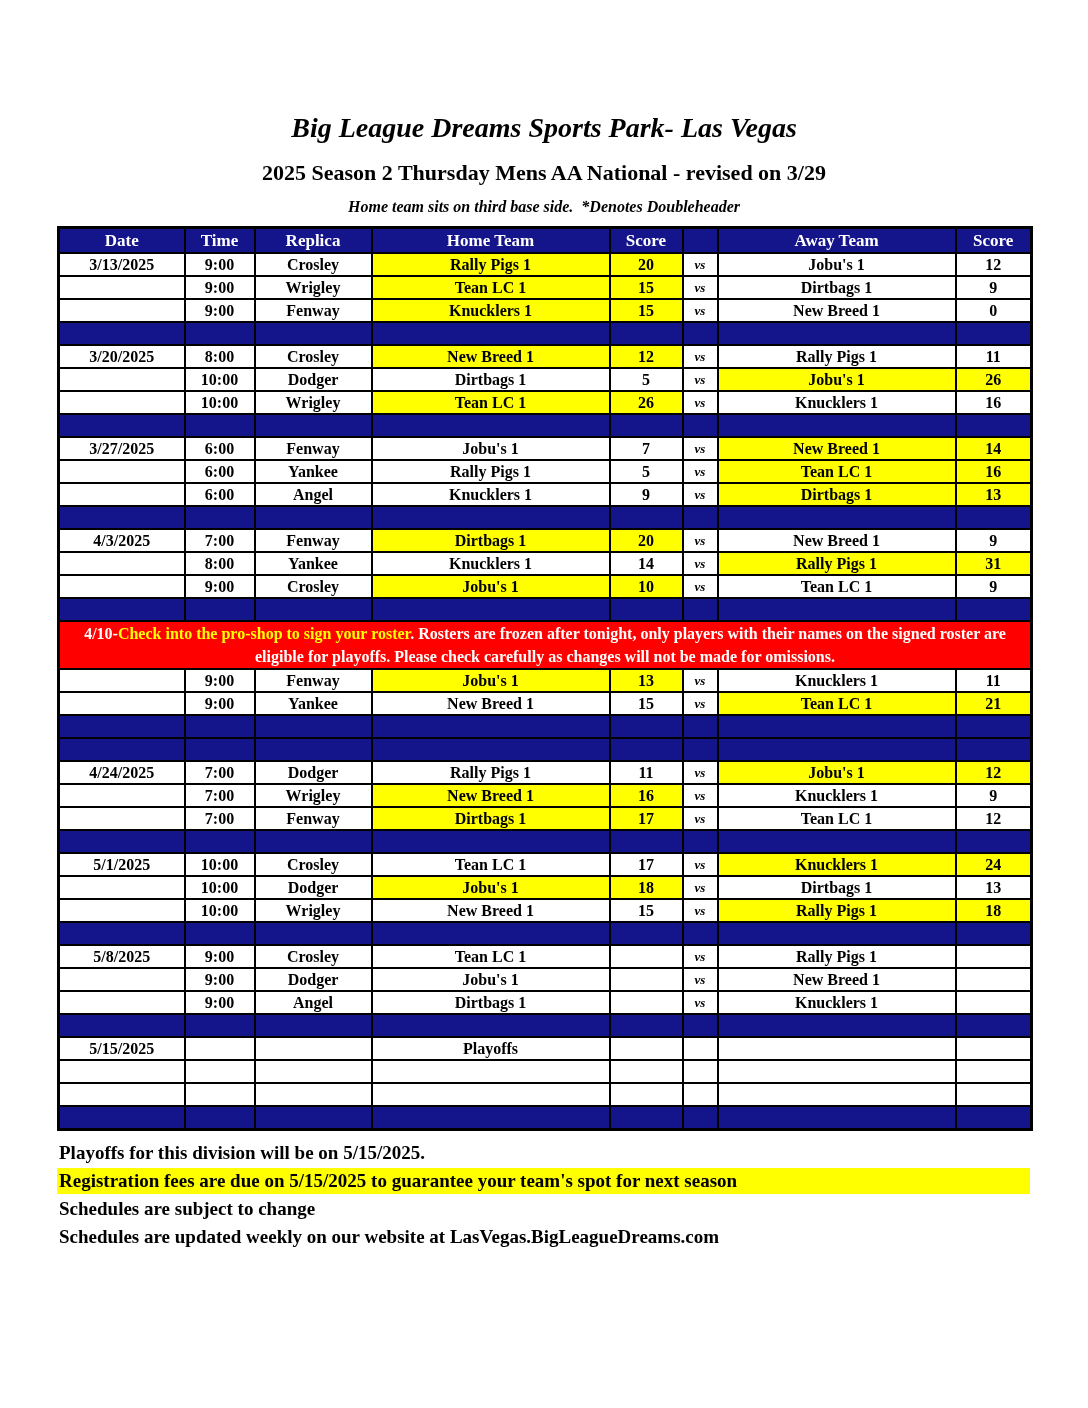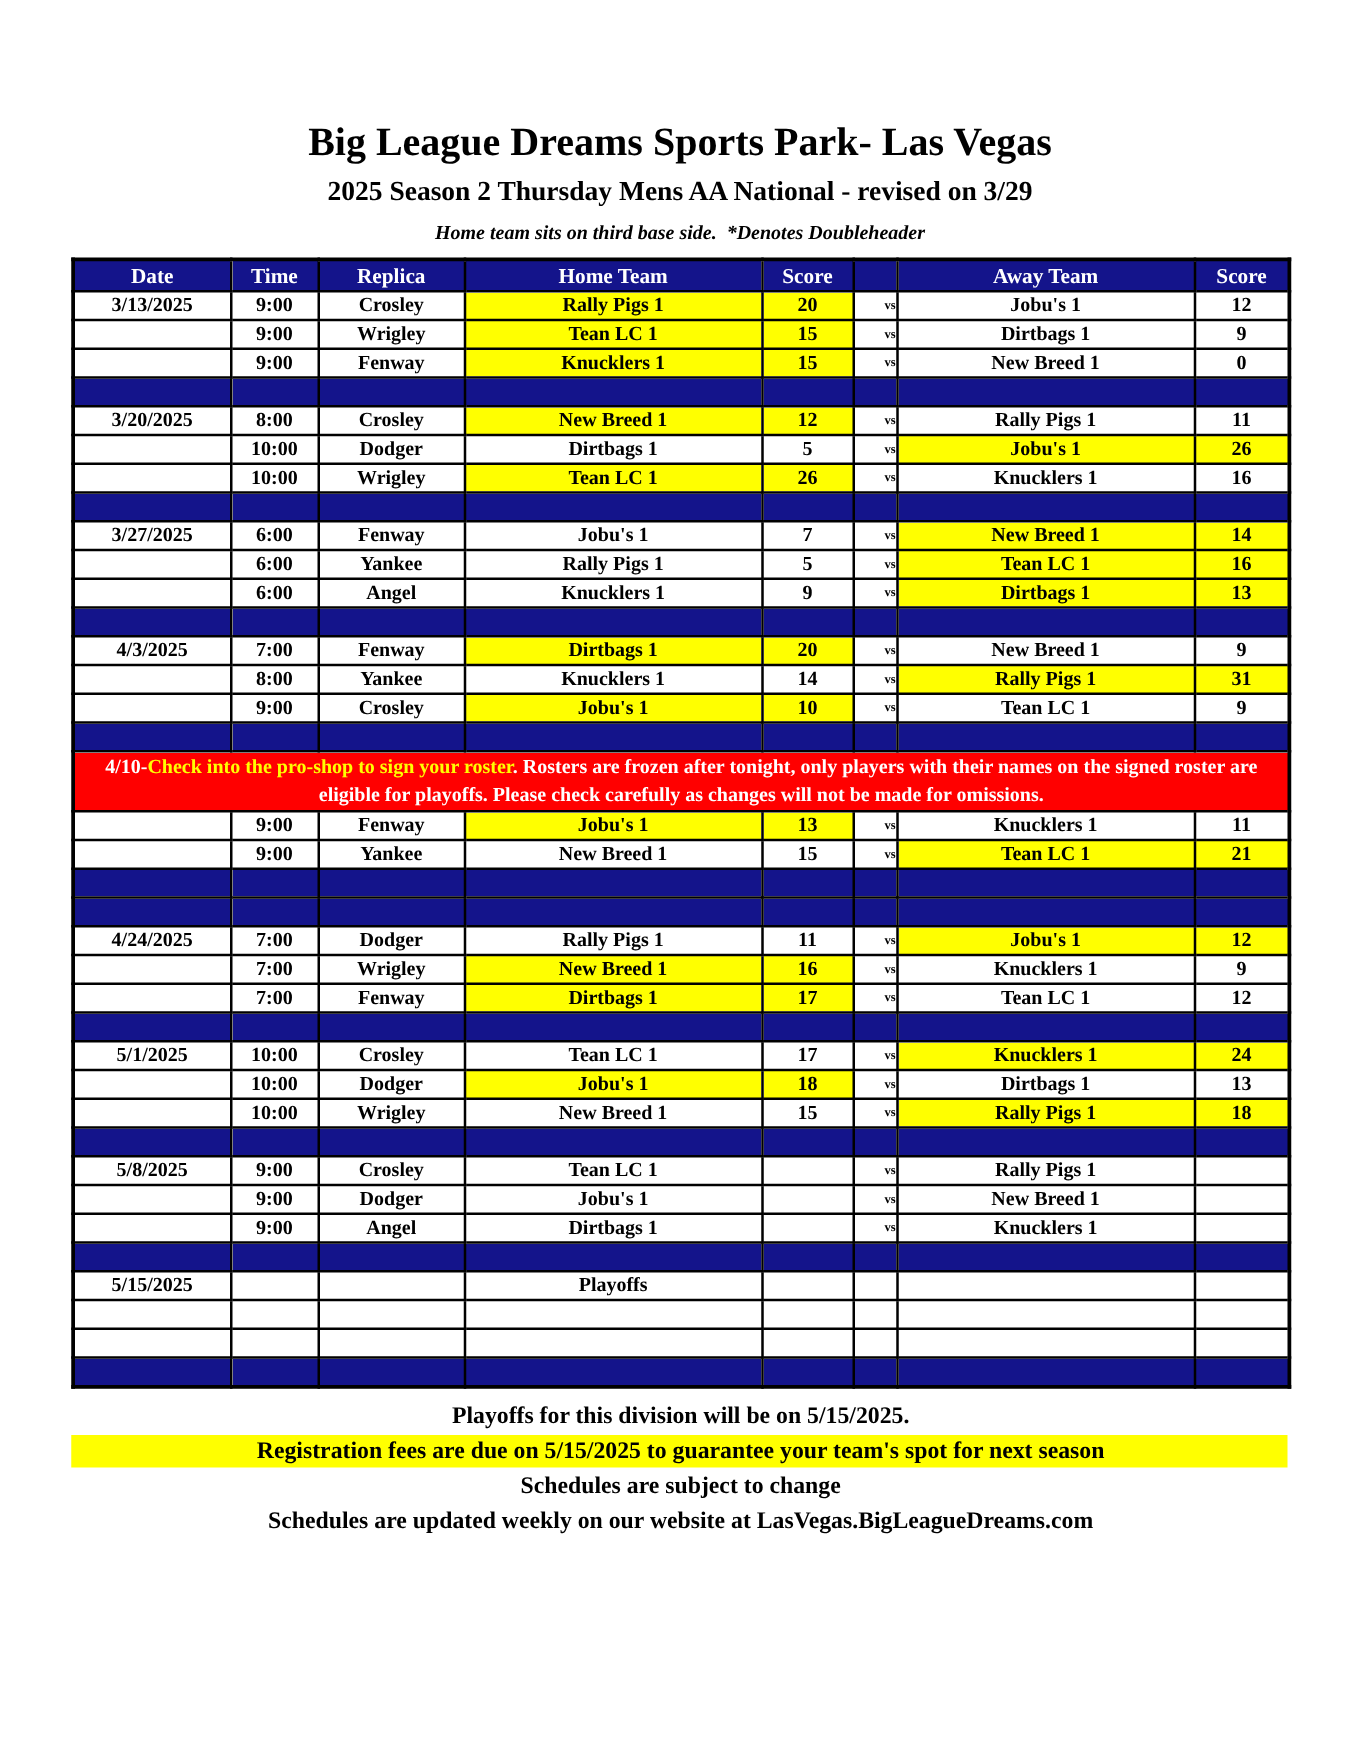--- a/index.html
+++ b/index.html
@@ -11,22 +11,22 @@
   }
   html,body{margin:0;padding:0;}
   body{
     width:1088px;height:1408px;overflow:hidden;
     background:#ffffff;color:var(--ink);
     font-family:"Liberation Serif", serif;
     font-weight:bold;
   }
   .doc{padding-top:96px;}
   .title{
-    margin:0;text-align:center;
-    font-size:32px;line-height:34px;font-weight:bold;
+    margin:15px;text-align:center;
+    font-size:28px;line-height:34px;font-weight:bold;font-style:italic;
   }
   .subtitle{
     margin:10px 0 0;text-align:center;
     font-size:22px;line-height:25px;font-weight:bold;
   }
   .note{
     margin:13px 0 0;text-align:center;
     font-size:16px;font-style:italic;font-weight:bold;
     white-space:pre-wrap;
   }
@@ -39,29 +39,29 @@
     border:2px solid #000;padding:0;text-align:center;
     overflow:hidden;white-space:nowrap;
   }
   .schedule th{
     background:var(--navy);color:#fff;
     font-size:17px;height:23px;font-weight:bold;
   }
   .schedule td{font-size:16px;height:21px;font-weight:bold;}
   .schedule td.sep{background:var(--navy);}
   .schedule td.hl{background:var(--yellow);}
-  .schedule td.vs{font-size:10px;text-align:right;}
+  .schedule td.vs{font-style:italic;font-size:13px;}
   .schedule td.gray-cell{background:var(--gray);}
   .schedule td.banner-cell{
     background:var(--red);color:#fff;
     font-size:16px;height:46px;line-height:23px;
     white-space:normal;padding:0 8px;
   }
   .schedule td.banner-cell .hl-text{color:var(--yellow);}
-  .footer{margin:9px 0 0 57px;width:973px;font-size:19px;text-align:center;}
+  .footer{margin:9px 0 0 57px;width:973px;font-size:19px;}
   .footer-line{display:block;line-height:26px;margin-top:2px;padding-left:2px;}
   .footer-line.yellow-band{background:var(--yellow);}
 </style>
 </head>
 <body>
 
 <div class="doc">
 
   <h1 class="title">Big League Dreams Sports Park- Las Vegas</h1>
   <h2 class="subtitle">2025 Season 2 Thursday Mens AA National - revised on 3/29</h2>

